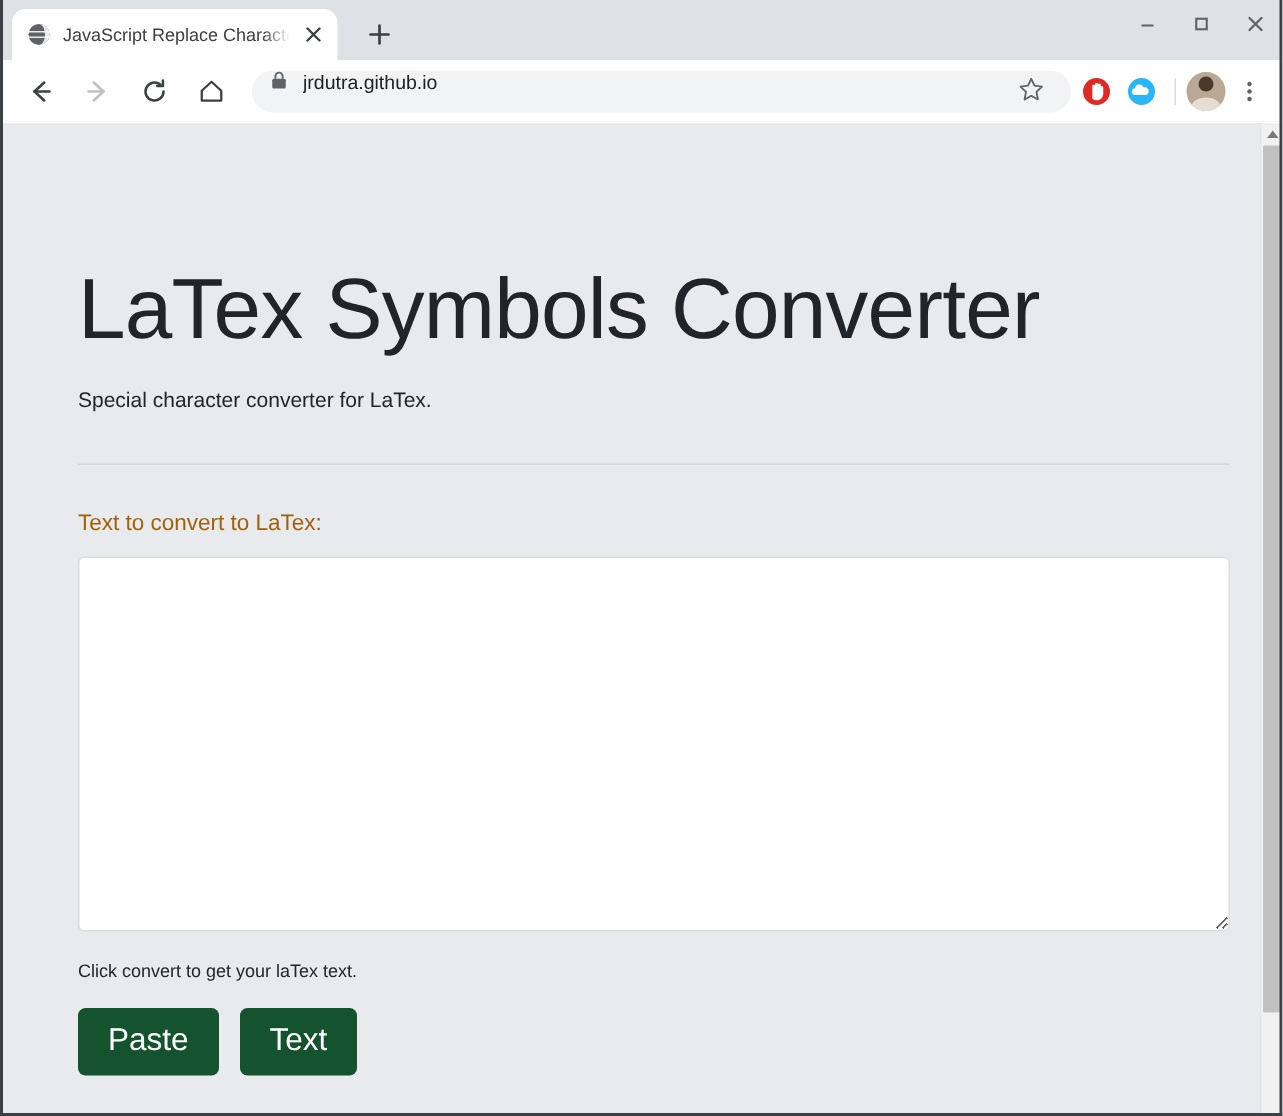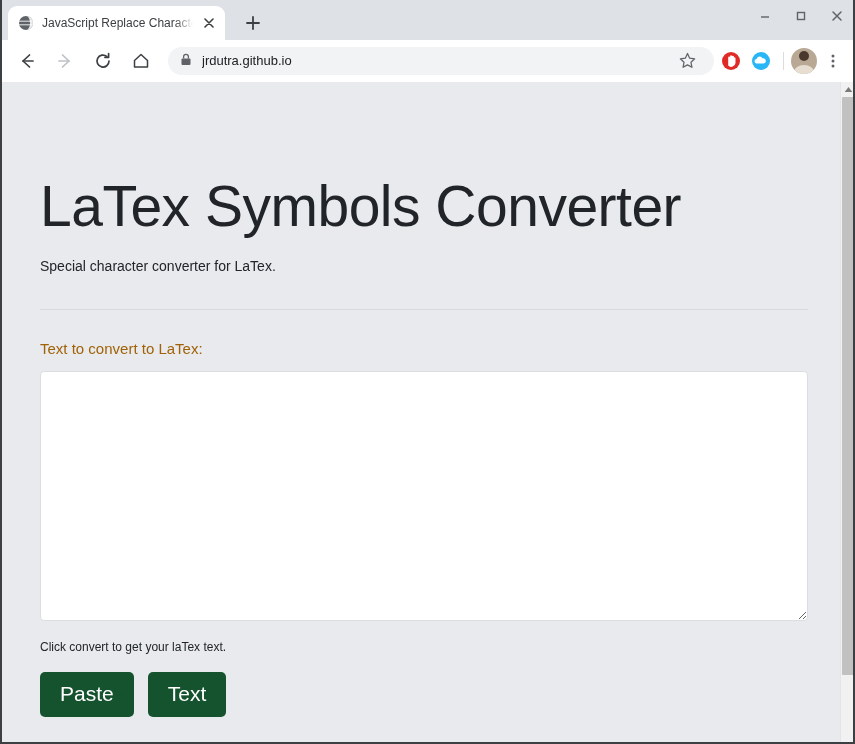--- a/index.html
+++ b/index.html
@@ -115,21 +115,20 @@
     border-radius: 50%;
     flex: none;
     margin: 0 2px;
   }
   .omnibox {
     flex: 1;
     height: 28px;
     background: #f1f3f4;
     border-radius: 14px;
     display: flex;
-    align-items: center;
     padding: 0 12px;
     margin-left: 8px;
     margin-right: 2px;
     box-sizing: border-box;
     gap: 10px;
     min-width: 0;
   }
   .omnibox-url {
     font-size: 13px;
     color: #202124;
@@ -192,21 +191,21 @@
   
   .viewport {
     flex: 1;
     position: relative;
     background: #e8eaed;
     overflow: hidden;
     border-top: 1px solid #ffffff;
   }
   .page-content {
     position: absolute;
-    top: 0; left: 4px;
+    top: 0; left: 16px;
     width: 840px;
     height: 100%;
     padding: 0 36px;
     box-sizing: border-box;
   }
   .page-title {
     font-size: 57px;
     font-weight: normal;
     color: #212529;
     margin: 0;

